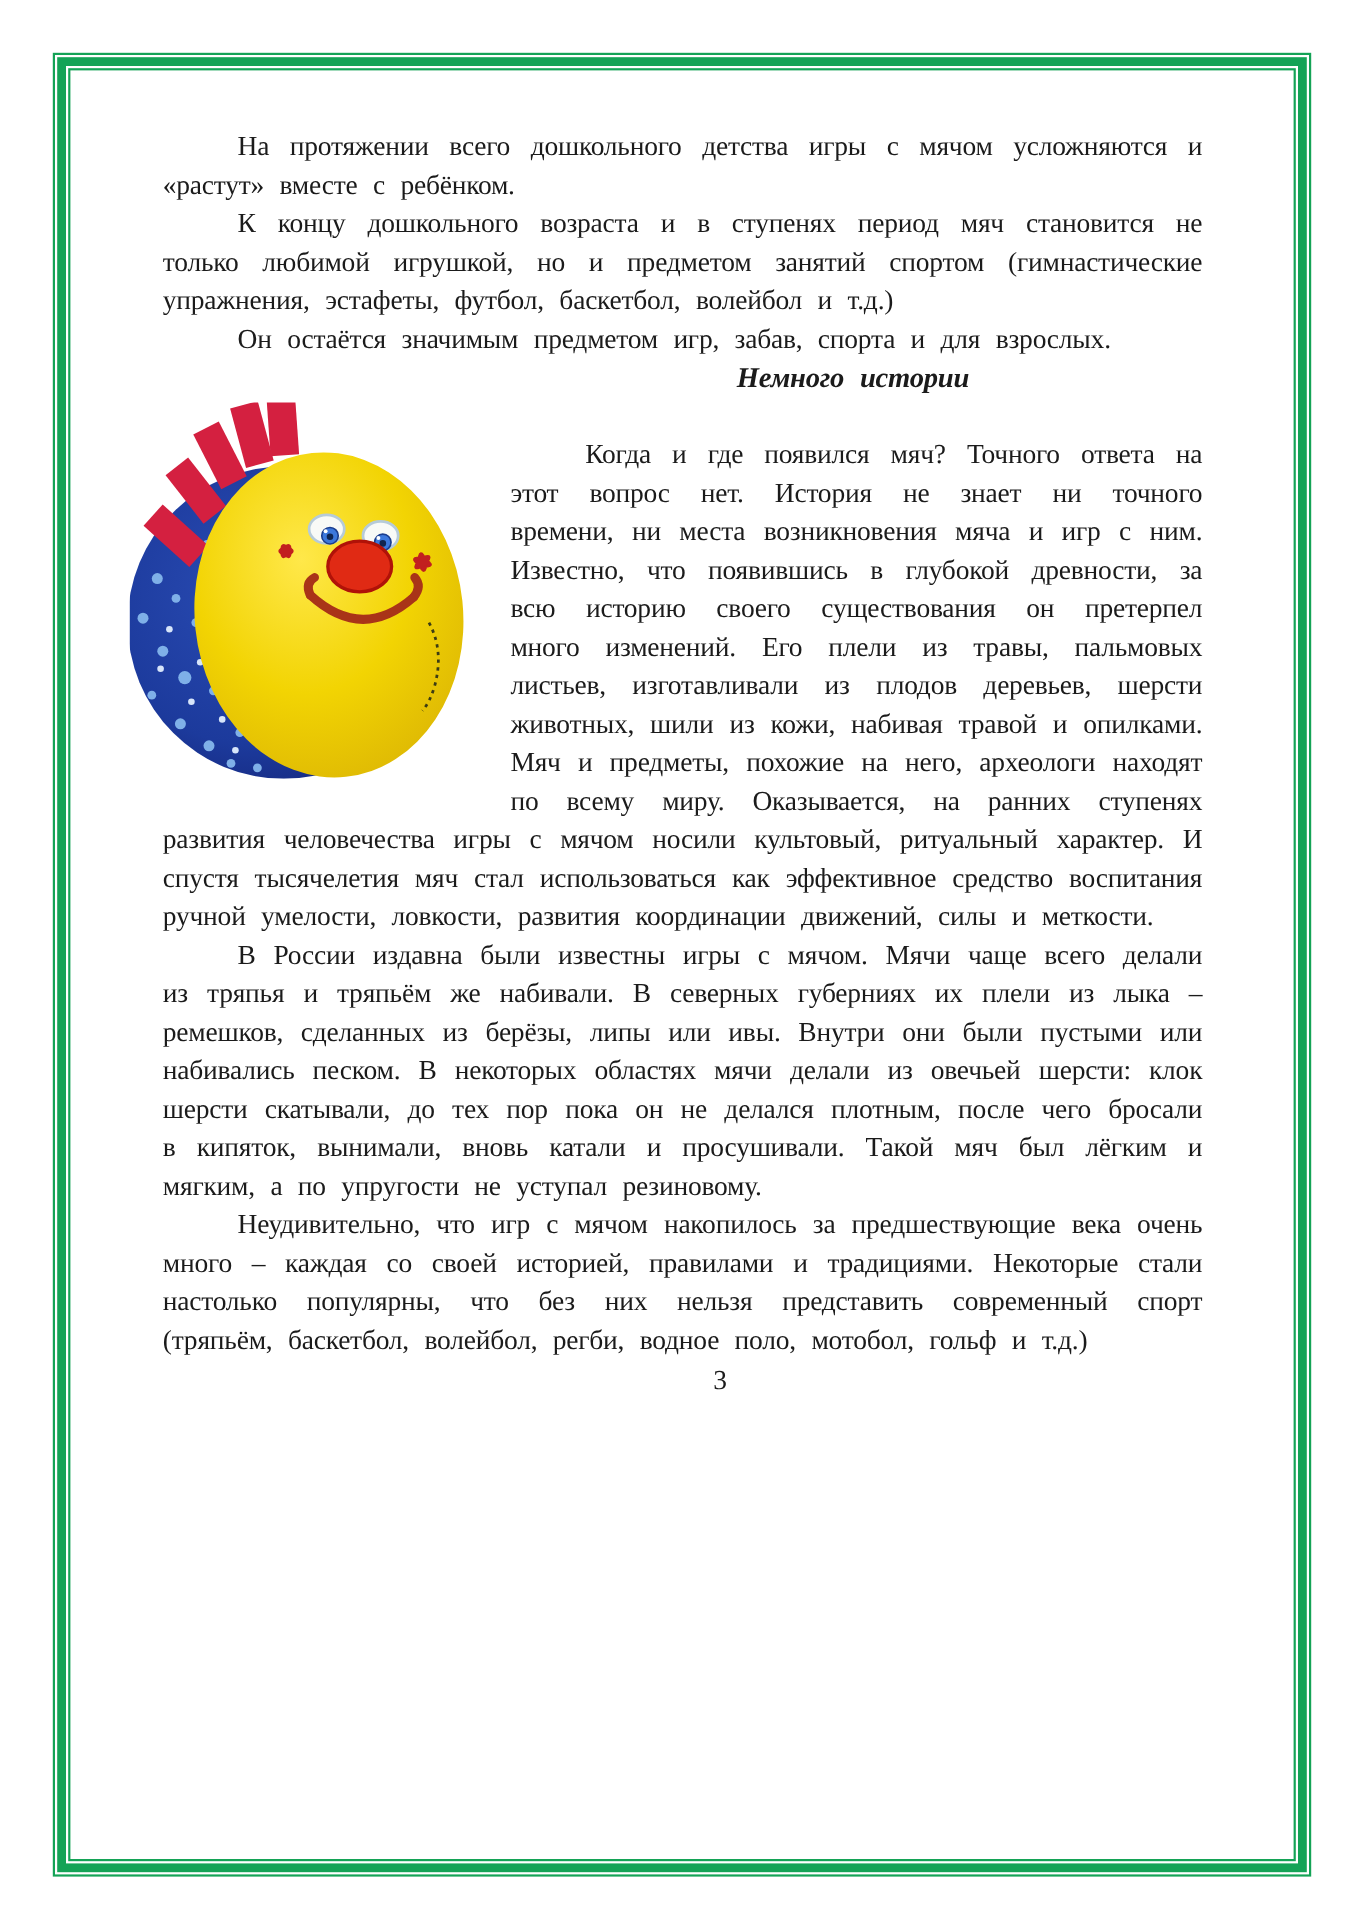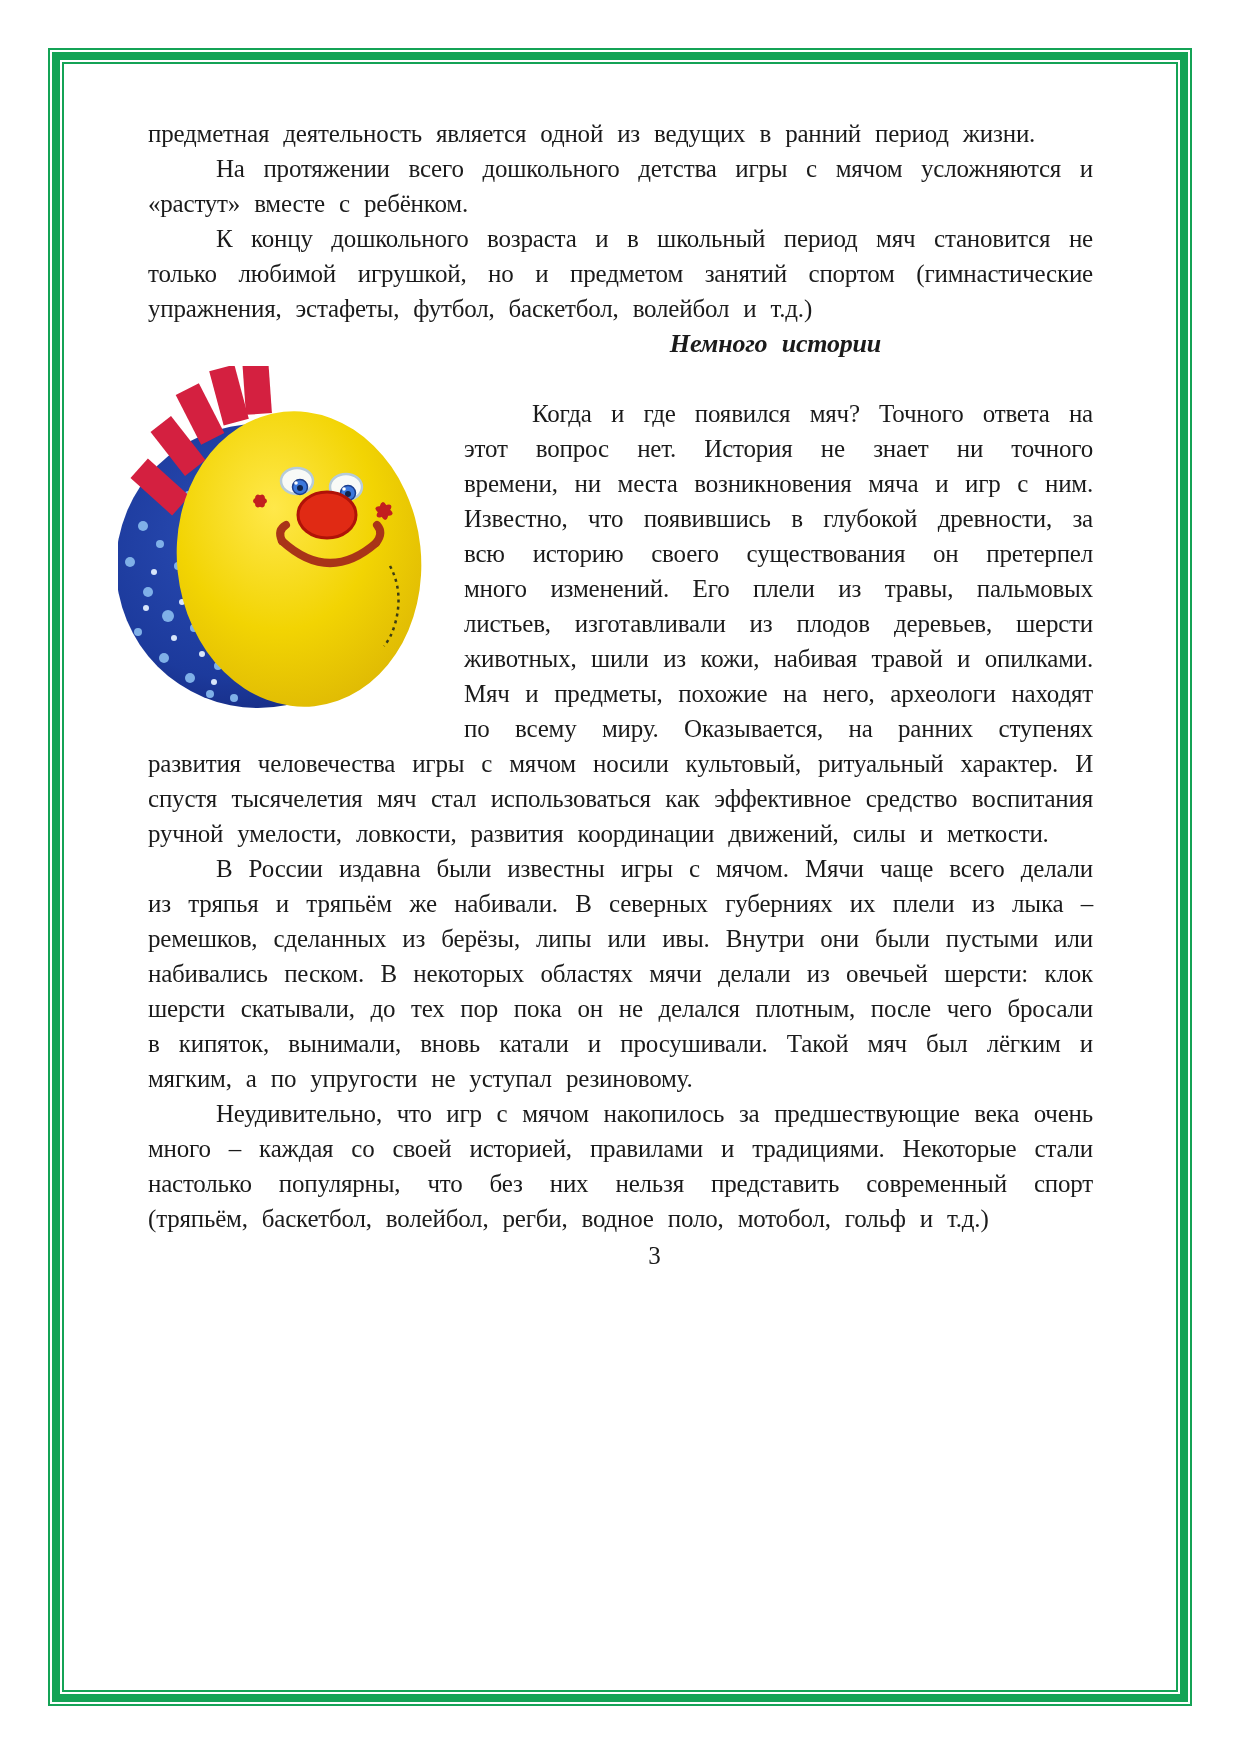--- a/index.html
+++ b/index.html
@@ -39,23 +39,23 @@
 <div class="page">
 
   <div class="frame">
     <div class="frame-mid">
       <div class="frame-inner"></div>
     </div>
   </div>
 
   <div class="content">
 
-    <p class="noindent">предметная деятельность является одной из ведущих в ранний период жизни.</p>
     <p>На протяжении всего дошкольного детства игры с мячом усложняются и «растут» вместе с ребёнком.</p>
-    <p>К концу дошкольного возраста и в школьный период мяч становится не только любимой игрушкой, но и предметом занятий спортом (гимнастические упражнения, эстафеты, футбол, баскетбол, волейбол и т.д.)</p>
+    <p>К концу дошкольного возраста и в ступенях период мяч становится не только любимой игрушкой, но и предметом занятий спортом (гимнастические упражнения, эстафеты, футбол, баскетбол, волейбол и т.д.)</p>
+    <p>Он остаётся значимым предметом игр, забав, спорта и для взрослых.</p>
 
     <h2 class="heading">Немного истории</h2>
 
     <div class="ball">
       <svg viewBox="0 0 304 342" width="304" height="342">
         <defs>
           <radialGradient id="blueG" cx="40%" cy="40%" r="70%">
             <stop offset="0%" stop-color="#2a4cb4"></stop>
             <stop offset="70%" stop-color="#1c3a9c"></stop>
             <stop offset="100%" stop-color="#15277c"></stop>

